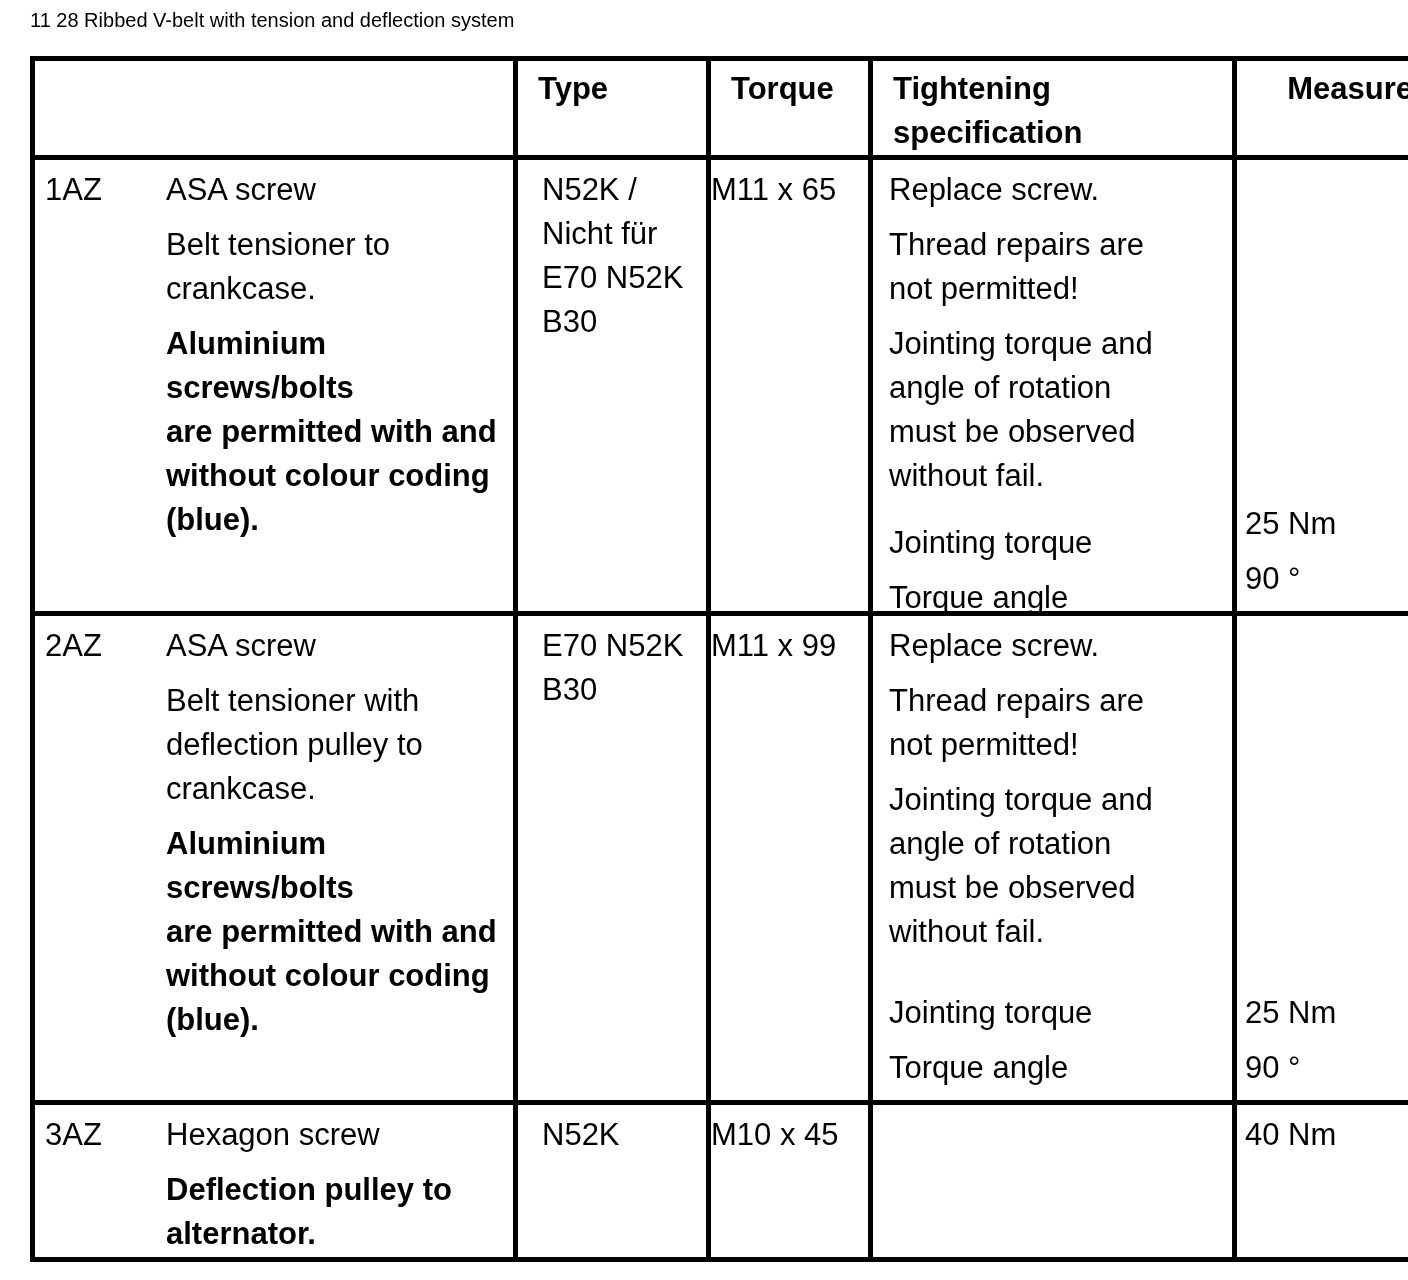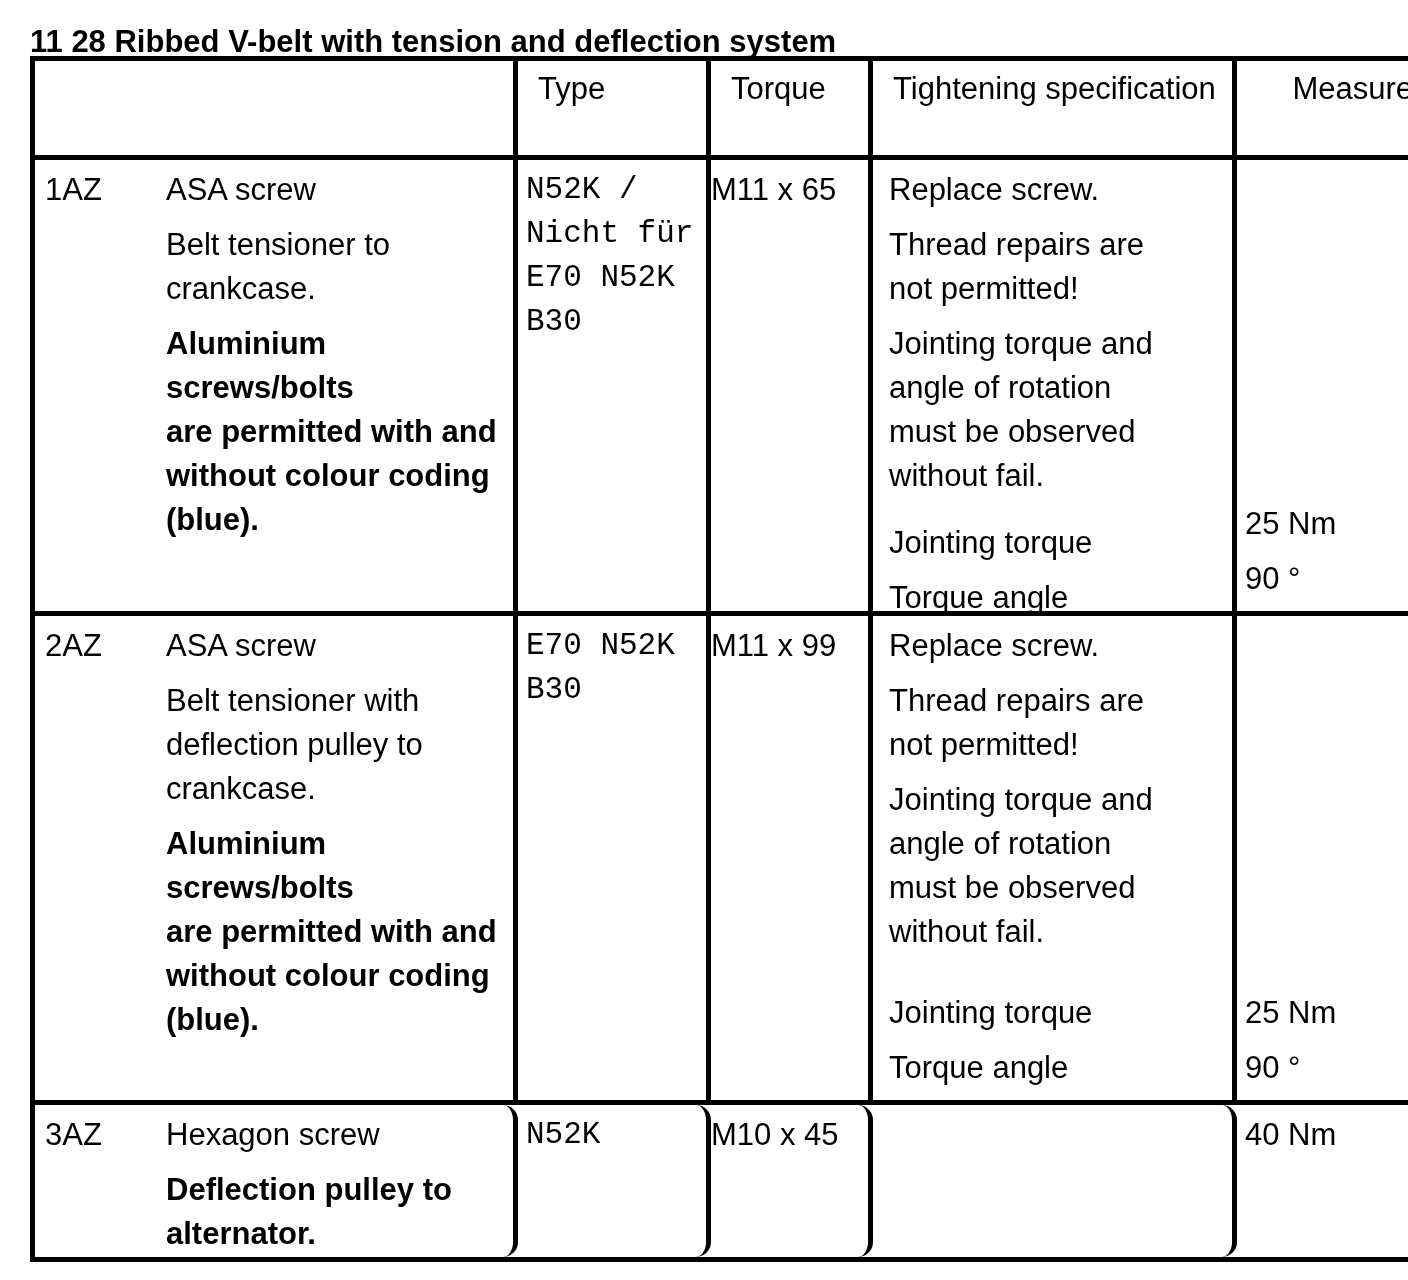--- a/index.html
+++ b/index.html
@@ -3,49 +3,49 @@
 <meta charset="utf-8">
 <style>
   * { margin: 0; padding: 0; box-sizing: border-box; }
   html, body {
     width: 1408px; height: 1280px;
     background: #ffffff; color: #000000;
     font-family: "Liberation Sans", sans-serif;
     overflow: hidden;
   }
   .page-title {
-    position: absolute; left: 30px; top: 24px;
-    font-size: 31px; font-weight: bold; letter-spacing: 0;
+    position: absolute; left: 30px; top: 9px;
+    font-size: 20px; font-weight: normal; letter-spacing: 0;
     white-space: nowrap;
   }
   .spec-table {
     position: absolute; left: 30px; top: 56px;
     display: grid;
     grid-template-columns: 483px 193px 162px 364px 178px;
     grid-template-rows: 99px 456px 489px 152px;
     border: 5px solid #000;
     background: #fff;
     font-size: 31px; line-height: 44px;
   }
   .cell {
     border-right: 5px solid #000;
     border-bottom: 5px solid #000;
     overflow: hidden;
     padding: 8px 4px 8px 10px;
   }
   .cell.last-col { border-right: none; }
-  .cell.last-row { border-bottom: none; border-radius: 15px; }
-  .hcell { font-weight: normal; padding: 6px 4px 0 20px; line-height: 44px; }
+  .cell.last-row { border-bottom: none; }
+  .hcell { font-weight: bold; padding: 6px 4px 0 20px; line-height: 44px; }
   .hcell.measure-h { text-align: right; padding: 6px 2px 0 4px; }
   .desc-cell { display: flex; align-items: flex-start; gap: 38px; }
   .row-id { flex: 0 0 83px; }
   .desc-body { flex: 1 1 auto; }
   .para { white-space: pre-line; margin-bottom: 11px; }
   .para:last-child { margin-bottom: 0; font-weight: bold; }
-  .type-cell { padding-left: 8px; white-space: pre-line; font-family: Liberation Mono, monospace; }
+  .type-cell { padding-left: 24px; white-space: pre-line; }
   .thread-cell { padding-left: 0; white-space: pre-line; }
   .spec-cell { display: flex; flex-direction: column; padding: 8px 12px 10px 16px; }
   .torque-block { margin-top: auto; padding-top: 12px; }
   .torque-line { line-height: 44px; }
   .torque-line + .torque-line { margin-top: 11px; }
   .measure-cell { display: flex; flex-direction: column; padding: 8px 4px 10px 8px; }
   .measure-bottom { margin-top: auto; padding-top: 12px; }
 </style>
 </head>
 <body>

